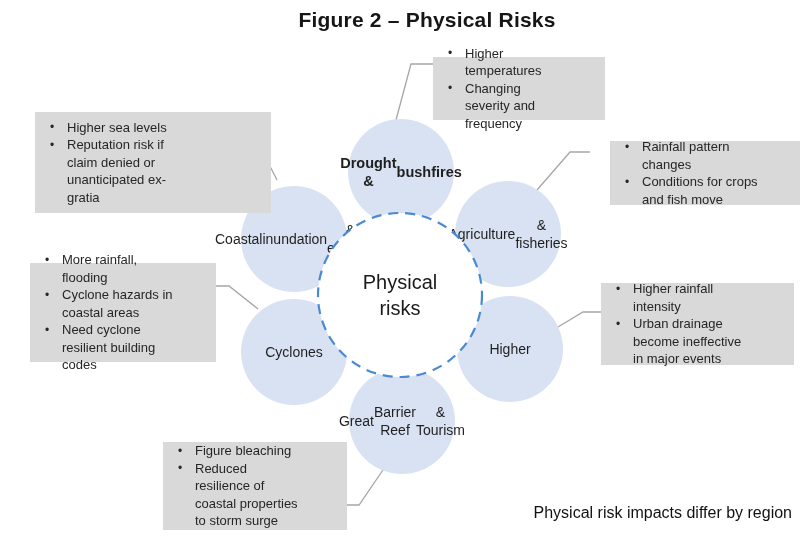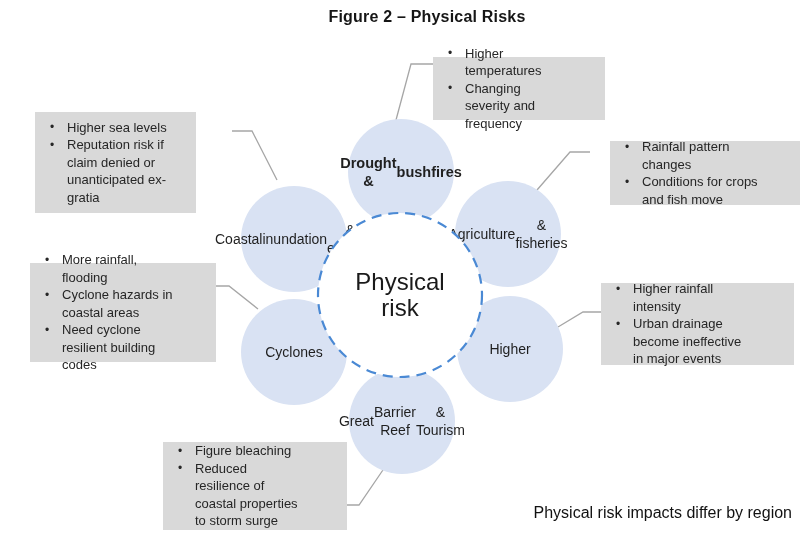--- a/index.html
+++ b/index.html
@@ -2,41 +2,41 @@
 <html style="--node-fill: #d9e2f3; --callout-fill: #d9d9d9; --center-border: #4a89d4; --connector: #a6a6a6;"><head>
 <meta charset="utf-8">
 <style>
   html,body { margin:0; padding:0; background:#ffffff; }
   body { font-family:"Liberation Sans", sans-serif; }
   .stage {
     position:relative; width:800px; height:539px; background:#fff; overflow:hidden;
   }
   .title {
     position:absolute; top:8px; left:0; right:0; padding-left:54px;
-    text-align:center; font-size:16px; font-weight:700; color:#161616;
+    text-align:center; font-size:21px; font-weight:700; color:#161616;
     letter-spacing:0.2px;
   }
   .connectors { position:absolute; inset:0; z-index:0; }
   .connectors polyline { fill:none; stroke:var(--connector,#a6a6a6); stroke-width:1.3; }
 
   .node {
     position:absolute; width:106px; height:106px; border-radius:50%;
     background:var(--node-fill,#d9e2f3); z-index:1;
     display:flex; flex-direction:row; align-items:center; justify-content:center;
     text-align:center; color:#1f1f1f; font-size:14px; line-height:18px;
   }
   .node span { display:block; }
   .node--strong { font-weight:700; font-size:14.5px; }
 
   .center-node { position:absolute; left:316px; top:211px; width:168px; height:168px; z-index:2; }
   .center-node svg { position:absolute; inset:0; }
   .center-node circle { fill:#ffffff; stroke:var(--center-border,#4a89d4); stroke-width:2.2; }
   .center-label {
     position:absolute; inset:0; display:flex; align-items:center; justify-content:center;
-    text-align:center; font-size:24px; line-height:26px; color:#1a1a1a;
+    text-align:center; font-size:20px; line-height:26px; color:#1a1a1a;
   }
 
   .callout {
     position:absolute; background:var(--callout-fill,#d9d9d9); z-index:1;
     display:flex; align-items:center;
   }
   .callout ul { list-style:none; margin:0; padding:0 0 0 12px; }
   .callout li {
     position:relative; padding-left:20px; font-size:13px; line-height:17.5px; color:#262626;
   }
@@ -45,21 +45,21 @@
   .callout--drought      { left:433px; top:57px;  width:172px; height:63px; }
   .callout--drought ul      { width:118px; }
   .callout--agriculture  { left:610px; top:141px; width:239px; height:64px; }
   .callout--agriculture ul  { width:146px; }
   .callout--flood        { left:601px; top:283px; width:193px; height:82px; }
   .callout--flood ul        { width:136px;padding-left:12px; }
   .callout--reef         { left:163px; top:442px; width:184px; height:88px; }
   .callout--reef ul         { width:130px; }
   .callout--cyclones     { left:30px;  top:263px; width:186px; height:99px; }
   .callout--cyclones ul     { width:133px; }
-  .callout--coastal      { left:35px;  top:112px; width:161px; height:101px; }
+  .callout--coastal      { left:35px;  top:112px; width:236px; height:101px; }
   .callout--coastal ul      { width:141px; }
 
   .node--drought     { left:348px; top:119px; }
   .node--agriculture { left:455px; top:181px; }
   .node--flood       { left:457px; top:296px; }
   .node--reef        { left:349px; top:368px; }
   .node--cyclones    { left:241px; top:299px; }
   .node--coastal     { left:241px; top:186px; }
 
   .footnote {
@@ -107,21 +107,21 @@
     <span>&amp; erosion</span>
   </div>
 
   <div class="center-node">
     <svg width="168" height="168" viewBox="0 0 168 168">
       <circle cx="84" cy="84" r="82" stroke-dasharray="10 7"></circle>
     </svg>
     <div class="center-label">
       <div>
         <span style="display:block">Physical</span>
-        <span style="display:block">risk</span>
+        <span style="display:block">risks</span>
       </div>
     </div>
   </div>
 
   <div class="callout callout--drought">
     <ul>
       <li>Higher temperatures</li>
       <li>Changing severity and frequency</li>
     </ul>
   </div>

